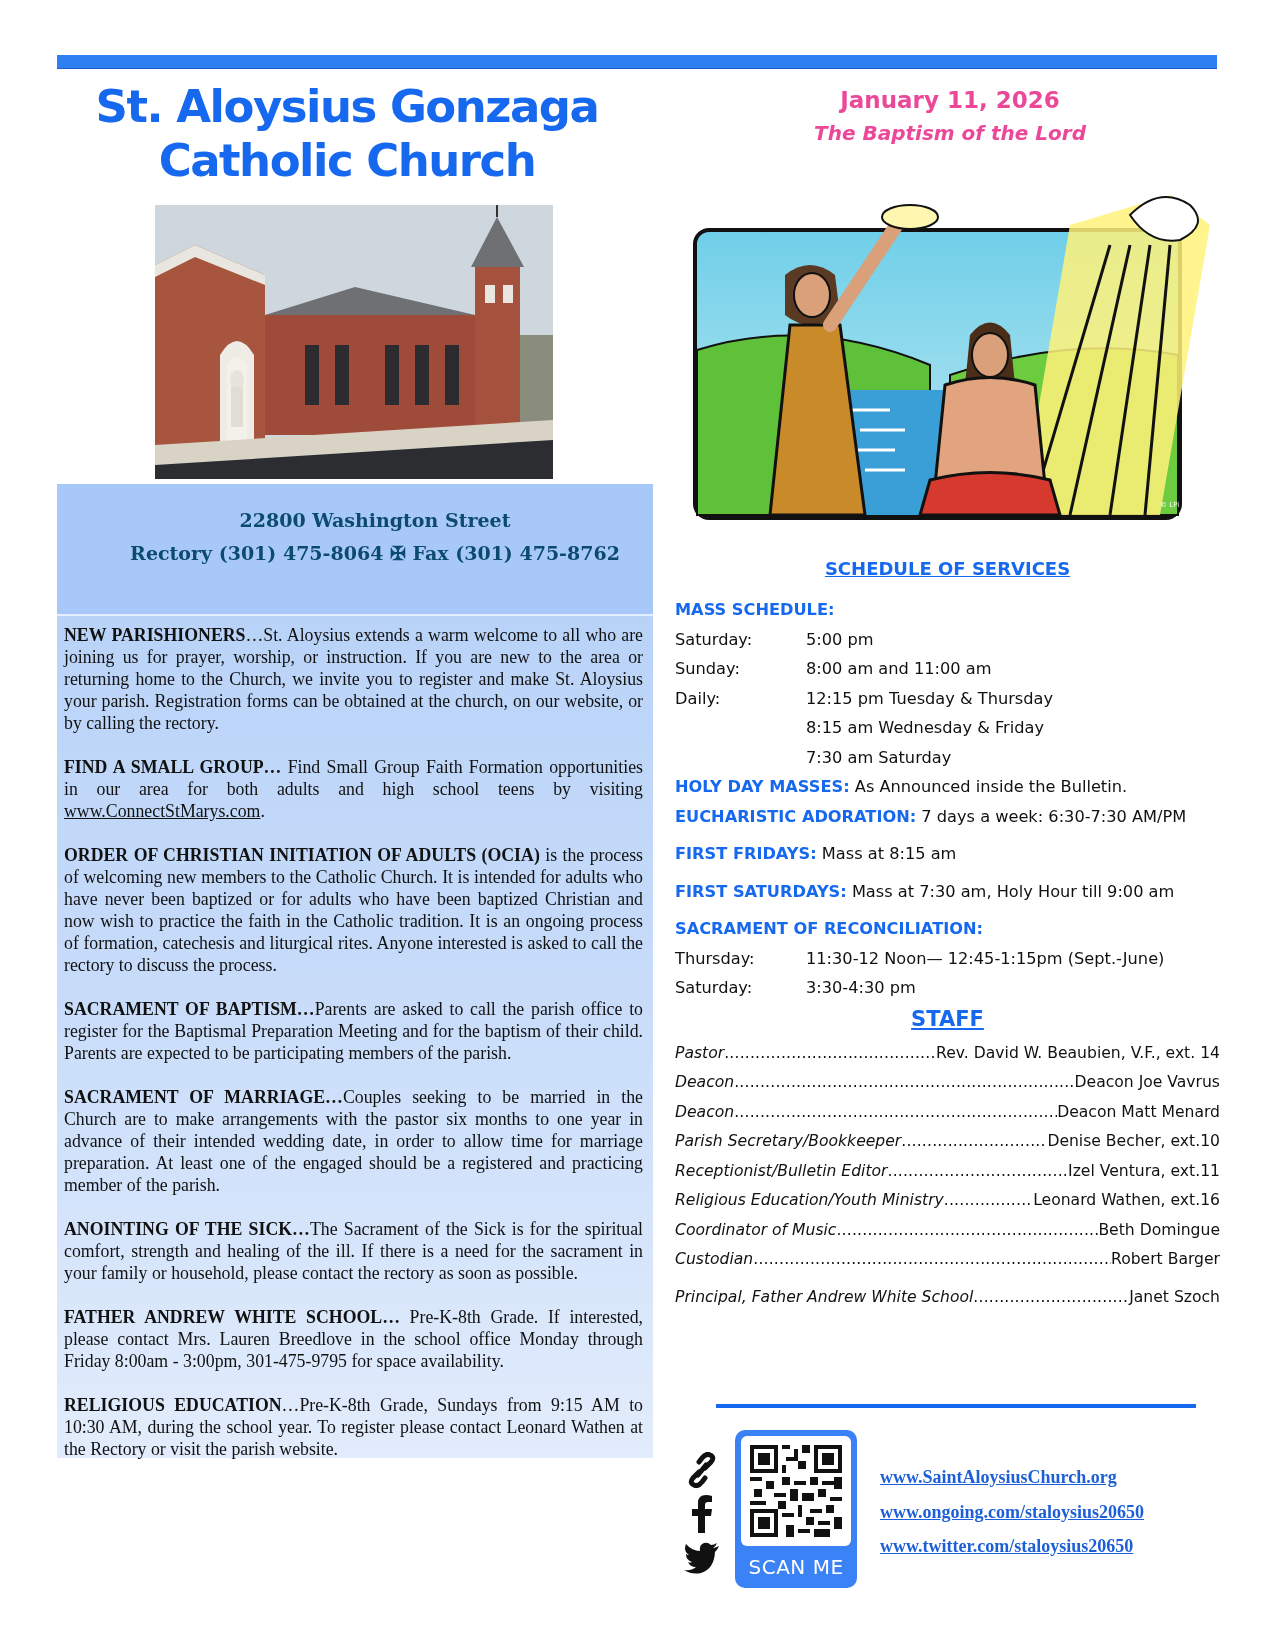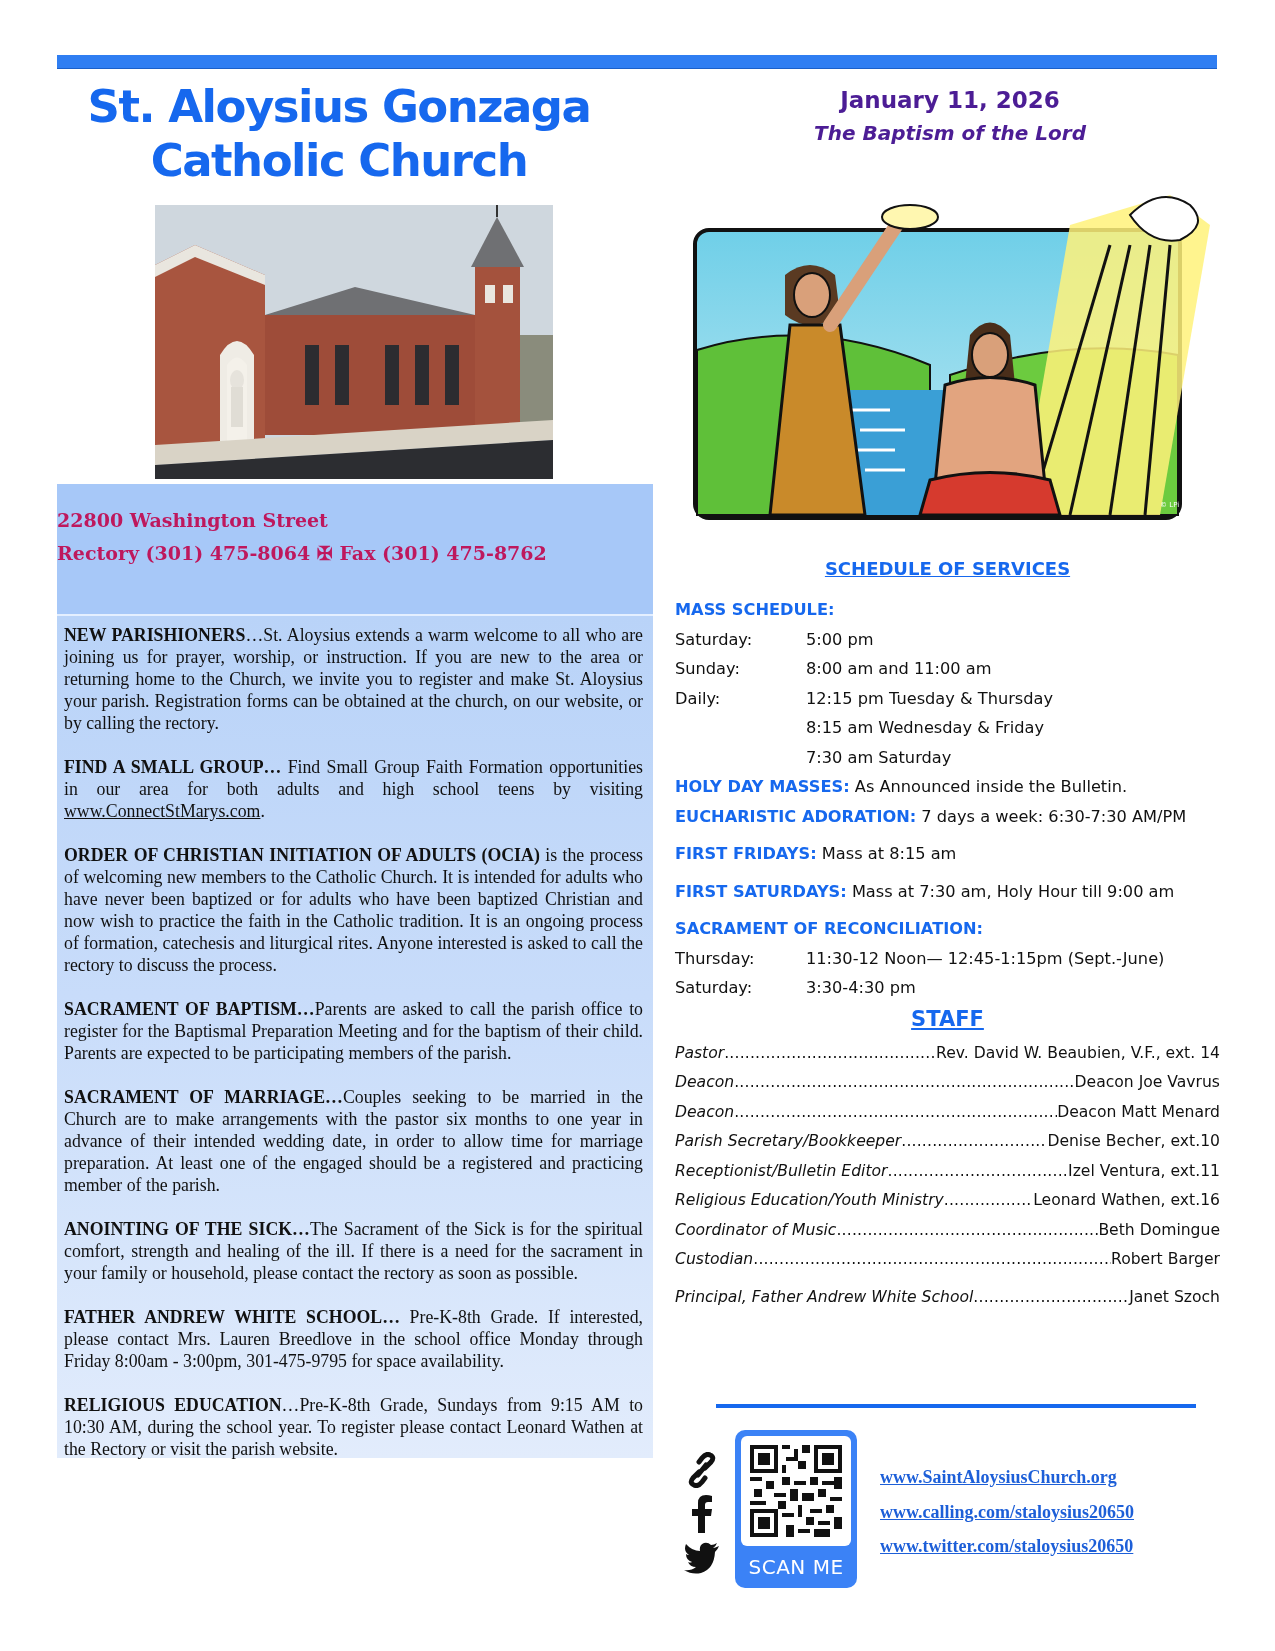--- a/index.html
+++ b/index.html
@@ -1,28 +1,28 @@
 <!DOCTYPE html>
 <html><head>
 <meta charset="utf-8">
 <style>
   html, body { margin: 0; padding: 0; background: #ffffff; }
   body { width: 1275px; height: 1651px; position: relative; overflow: hidden; font-family: "Liberation Serif", serif; color: #111; }
   .topbar { position: absolute; left: 57px; top: 55px; width: 1160px; height: 13px; background: #2f7ef2; border-bottom: 1px solid #1a5fc8; }
-  .church-title { position: absolute; left: 49px; top: 80px; width: 580px; text-align: center; color: #1668ee; font-family: "DejaVu Sans", sans-serif; font-weight: bold; font-size: 45px; line-height: 54px; letter-spacing: -1.5px; }
+  .church-title { position: absolute; left: 57px; top: 80px; width: 580px; text-align: center; color: #1668ee; font-family: "DejaVu Sans", sans-serif; font-weight: bold; font-size: 45px; line-height: 54px; letter-spacing: -1.5px; }
   .church-photo { position: absolute; left: 155px; top: 205px; width: 398px; height: 274px; overflow: hidden; background: linear-gradient(#c9d3db 0%, #d8dee3 45%, #7a7c78 80%, #2b2c30 100%); }
   .address-box { position: absolute; left: 57px; top: 484px; width: 596px; height: 130px; background: #a7c8f8; border-bottom: 2px solid #e4efff; }
-  .address-box .line { color: #be185d; font-family: "DejaVu Serif", serif; font-weight: bold; font-size: 19px; line-height: 33px; }
+  .address-box .line { text-align: center; color: #0c4a6e; font-family: "DejaVu Serif", serif; font-weight: bold; font-size: 19px; line-height: 33px; padding-left: 40px; }
   .address-box .lines { padding-top: 20px; }
   .left-content { position: absolute; left: 57px; top: 616px; width: 596px; height: 842px; background: linear-gradient(180deg, #b9d3f8 0%, #c8dcfa 45%, #d6e5fb 75%, #e2ecfc 100%); }
   .left-content .para { margin: 0 10px 0 7px; text-align: justify; font-size: 17.8px; line-height: 22px; margin-bottom: 22px; }
   .left-content .para:first-child { margin-top: 8px; }
   .left-content b { font-weight: bold; }
   .left-content .u { text-decoration: underline; }
-  .date-head { position: absolute; left: 680px; top: 85px; width: 540px; text-align: center; color: #4c1d95; font-family: "DejaVu Sans", sans-serif; }
+  .date-head { position: absolute; left: 680px; top: 85px; width: 540px; text-align: center; color: #ec4899; font-family: "DejaVu Sans", sans-serif; }
   .date-head .d { font-weight: bold; font-size: 23px; line-height: 30px; }
   .date-head .f { font-weight: bold; font-style: italic; font-size: 20px; line-height: 36px; }
   .baptism-art { position: absolute; left: 690px; top: 185px; width: 530px; height: 340px; }
   .sched { position: absolute; left: 675px; top: 555px; width: 545px; font-family: "DejaVu Sans", sans-serif; font-size: 16.2px; color: #111; }
   .sched .title { text-align: center; color: #1668ee; font-weight: bold; text-decoration: underline; font-size: 18px; line-height: 28px; margin-bottom: 12px; }
   .sched .lab { color: #1668ee; font-weight: bold; }
   .sched .row { line-height: 29.5px; white-space: nowrap; }
   .sched .row .k { display: inline-block; width: 131px; }
   .sched .gap { height: 8px; }
   .staff-title { text-align: center; color: #1668ee; font-weight: bold; text-decoration: underline; font-size: 21px; line-height: 28px; margin: 2px 0 6px 0; }
@@ -275,15 +275,15 @@
           <rect x="12" y="21" width="3" height="1"></rect>
         <rect x="16" y="21" width="4" height="2"></rect>
       </g>
     </svg>
   </div>
   <div class="qr-label">SCAN ME</div>
 </div>
 
 <div class="links">
   <a>www.SaintAloysiusChurch.org</a>
-  <a>www.calling.com/staloysius20650</a>
+  <a>www.ongoing.com/staloysius20650</a>
   <a>www.twitter.com/staloysius20650</a>
 </div>
 
 </body></html>

